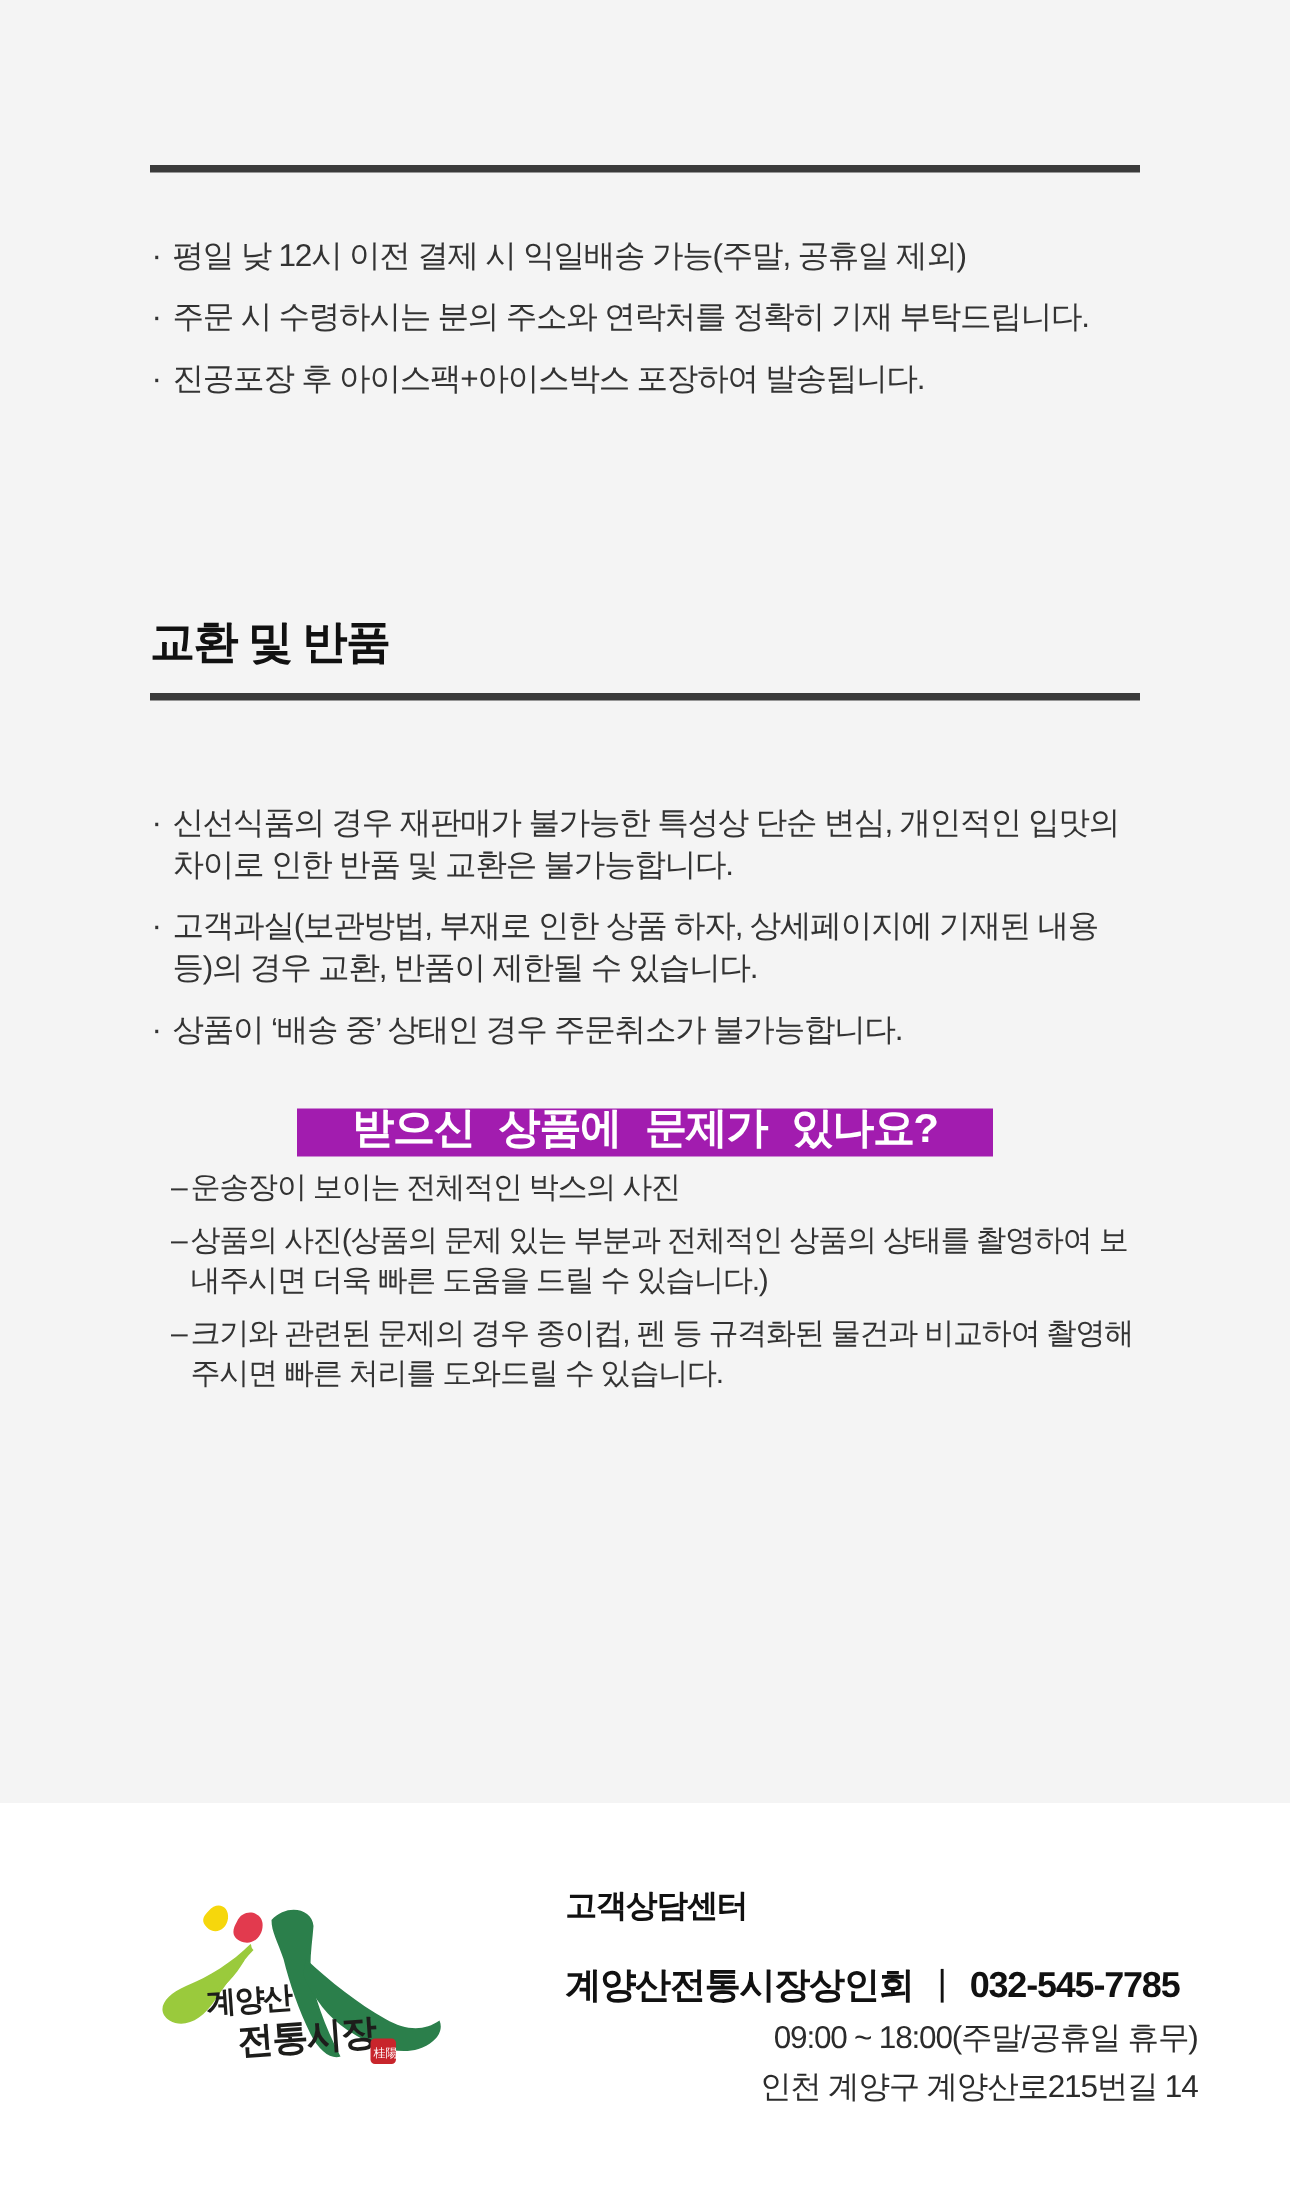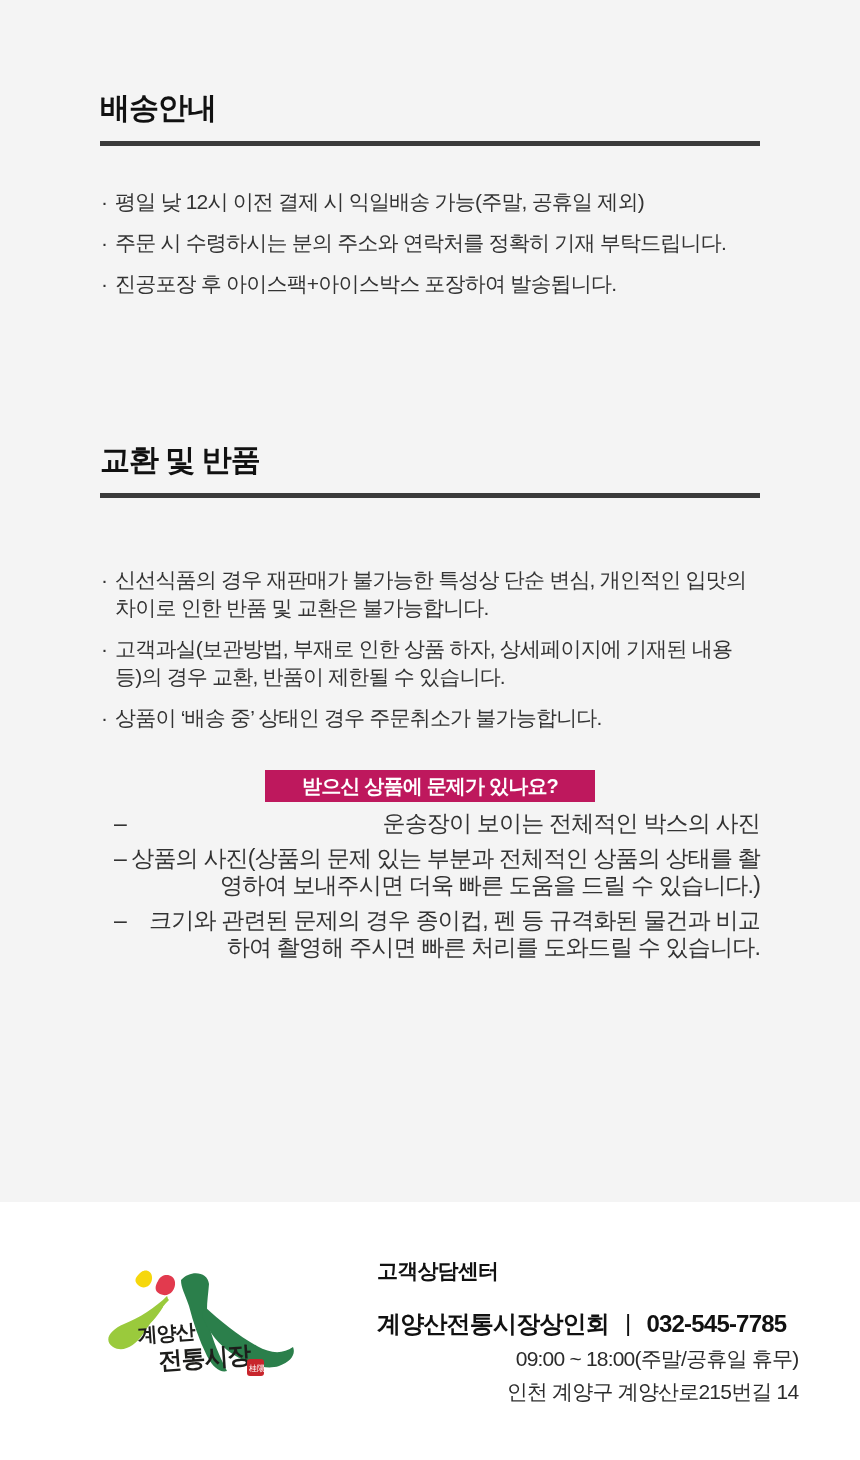--- a/index.html
+++ b/index.html
@@ -57,45 +57,45 @@
 
   .returns-section { margin-top: 146px; }
   .returns-section .bullets { margin-top: 68px; }
 
   .banner-wrap {
     margin-top: 38px;
     text-align: center;
   }
   .banner {
     display: inline-block;
-    background: #be185d;
+    background: #a21caf;
     color: #ffffff;
-    font-size: 20px;
+    font-size: 28px;
     font-weight: 700;
     letter-spacing: -0.8px;
     line-height: 32px;
     padding: 0 37px;
+    font-family: Liberation Mono, monospace;
   }
 
   .claims { margin-top: 46px; }
 
   ul.photo-guide {
     list-style: none;
     margin: 8px 0 0 14px;
     padding: 0;
   }
   ul.photo-guide > li {
     position: relative;
     padding-left: 13px;
-    font-size: 23px;
+    font-size: 20px;
     line-height: 27px;
     color: #333333;
     letter-spacing: -0.8px;
     margin-bottom: 8px;
-    text-align: right;
   }
   ul.photo-guide > li::before {
     content: "\2013";
     position: absolute;
     left: 0;
     top: 0;
   }
 
   .footer {
     position: absolute;
@@ -153,21 +153,20 @@
     fill: #ffffff;
   }
 </style>
 </head>
 <body>
 
 <div class="page">
   <div class="content">
 
     <section class="shipping-section">
-      <h2 class="section-title">배송안내</h2>
       <div class="rule"></div>
       <ul class="bullets">
         <li>평일 낮 12시 이전 결제 시 익일배송 가능(주말, 공휴일 제외)</li>
         <li>주문 시 수령하시는 분의 주소와 연락처를 정확히 기재 부탁드립니다.</li>
         <li>진공포장 후 아이스팩+아이스박스 포장하여 발송됩니다.</li>
       </ul>
     </section>
 
     <section class="returns-section">
       <h2 class="section-title">교환 및 반품</h2>

